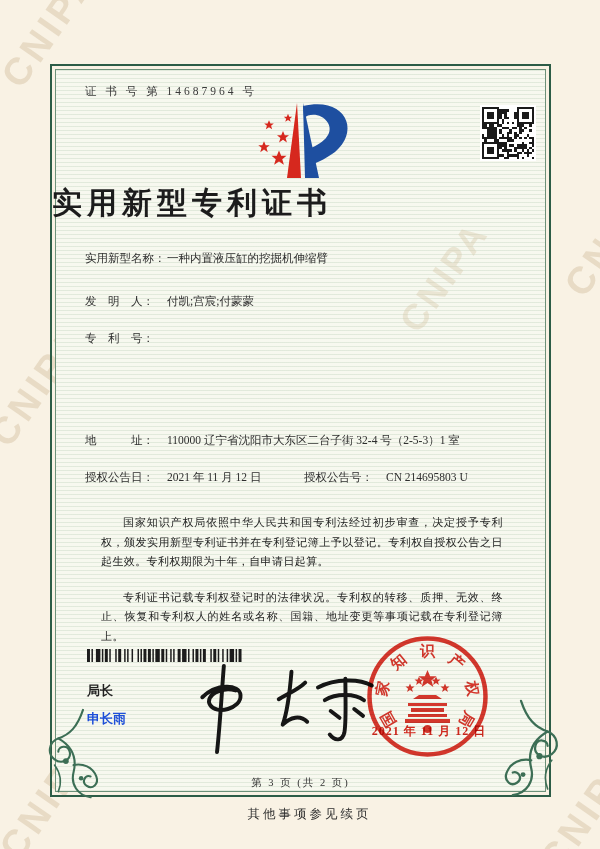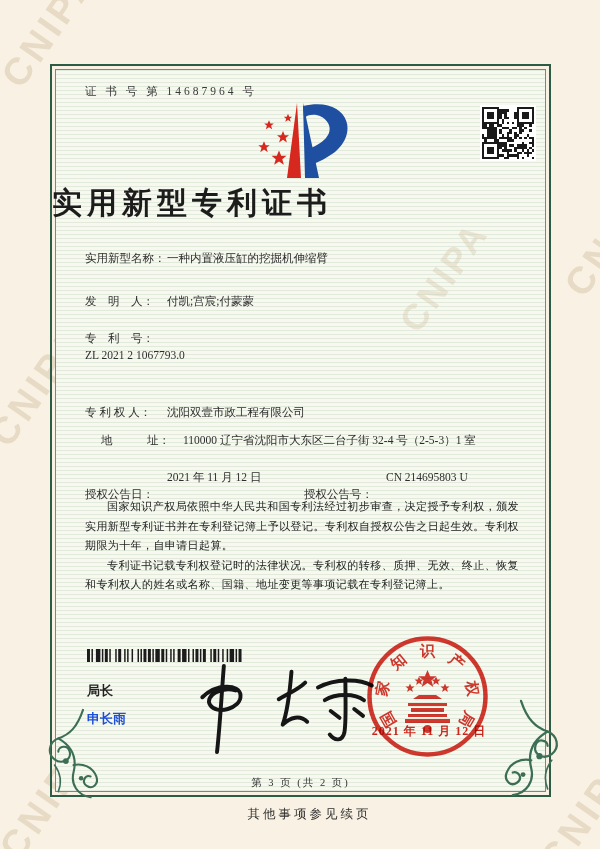--- a/index.html
+++ b/index.html
@@ -29,30 +29,30 @@
   .qr svg{width:100%;height:100%;shape-rendering:crispEdges;fill:#1a1a1a;}
   .logo{position:absolute;left:185px;top:28px;width:135px;height:90px;}
   .title{
     position:absolute;left:0;right:0;top:117px;text-align:left;
     font-size:30px;font-weight:bold;letter-spacing:5px;color:#1c1c1c;
   }
   .row{position:absolute;left:33px;right:30px;display:flex;font-size:11.5px;color:#2e2e2e;line-height:17px;}
   .row .label{width:82px;flex-shrink:0;}
   .row .value{flex:1;}
   .row-name{top:184px;align-items:flex-end;} .row-inventor{top:227px;} .row-patno{top:264px;flex-direction:column;}
-  .row-filing{top:301px;} .row-patentee{top:338px;} .row-address{top:366px;margin-left:16px;}
+  .row-filing{top:301px;} .row-patentee{top:338px;} .row-address{top:366px;}
   .row-grant{top:403px;}
   .grant-pair{display:flex;font-size:11.5px;color:#2e2e2e;}
-  .grant-pair .label{flex-shrink:0;margin-top:17px;}
+  .grant-pair .label{flex-shrink:0;}
   .row-grant .pair2{position:absolute;left:219px;top:0;}
   .body-text{
     position:absolute;left:33px;top:431px;width:434px;
     font-size:11px;line-height:19.5px;color:#222;letter-spacing:0.4px;text-align:justify;
   }
-  .body-text p{margin:0;text-indent:2em;}
+  .body-text p{margin:16px;text-indent:2em;}
   .barcode{position:absolute;left:35px;top:583px;width:156px;height:13px;}
   .comm-title{position:absolute;left:35px;top:616px;font-family:"Liberation Sans","DejaVu Sans",sans-serif;font-weight:600;font-size:13px;color:#222;}
   .comm-name{position:absolute;left:35px;top:644px;font-family:"Liberation Sans","DejaVu Sans",sans-serif;font-weight:600;font-size:13px;color:#1d4ed8;}
   .signature{position:absolute;left:100px;top:594px;width:228px;height:98px;}
   .seal{position:absolute;left:312px;top:567px;width:127px;height:127px;mix-blend-mode:multiply;opacity:0.93;}
   .seal-date{
     position:absolute;left:312px;top:657px;width:130px;text-align:center;
     font-size:12px;font-weight:bold;color:#d9291f;letter-spacing:1px;mix-blend-mode:multiply;
   }
   .page-number{position:absolute;left:0;right:0;top:710px;text-align:center;font-size:10.5px;color:#333;letter-spacing:2px;}
@@ -262,25 +262,20 @@
     <div class="row row-name">
       <span class="label">实用新型名称：</span>
       <span class="value">一种内置液压缸的挖掘机伸缩臂</span>
     </div>
     <div class="row row-inventor">
       <span class="label">发　明　人：</span>
       <span class="value">付凯;宫宸;付蒙蒙</span>
     </div>
     <div class="row row-patno">
       <span class="label">专　利　号：</span>
-      <span class="value">ZL 2021 2 1067793.0</span>
-    </div>
-    <div class="row row-patentee">
-      <span class="label">专 利 权 人：</span>
-      <span class="value">沈阳双壹市政工程有限公司</span>
     </div>
     <div class="row row-address">
       <span class="label">地　　　址：</span>
       <span class="value">110000 辽宁省沈阳市大东区二台子街 32-4 号（2-5-3）1 室</span>
     </div>
     <div class="row row-grant">
       <span class="grant-pair">
         <span class="label">授权公告日：</span>
         <span class="value">2021 年 11 月 12 日</span>
       </span>

